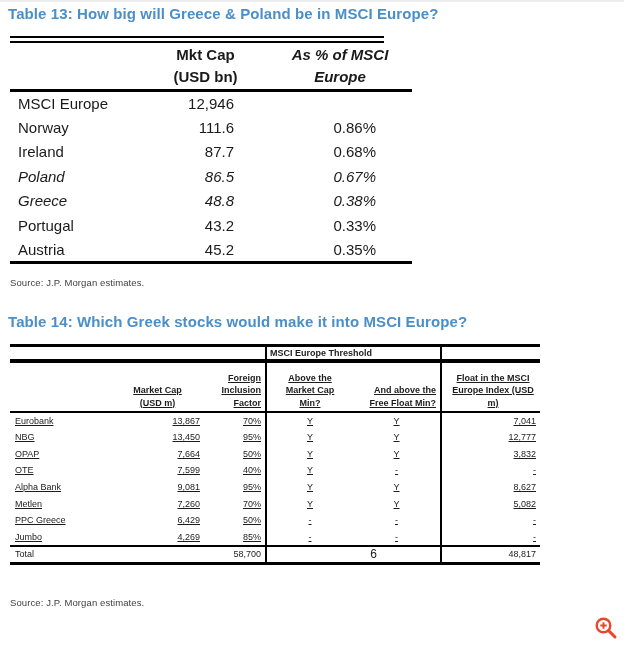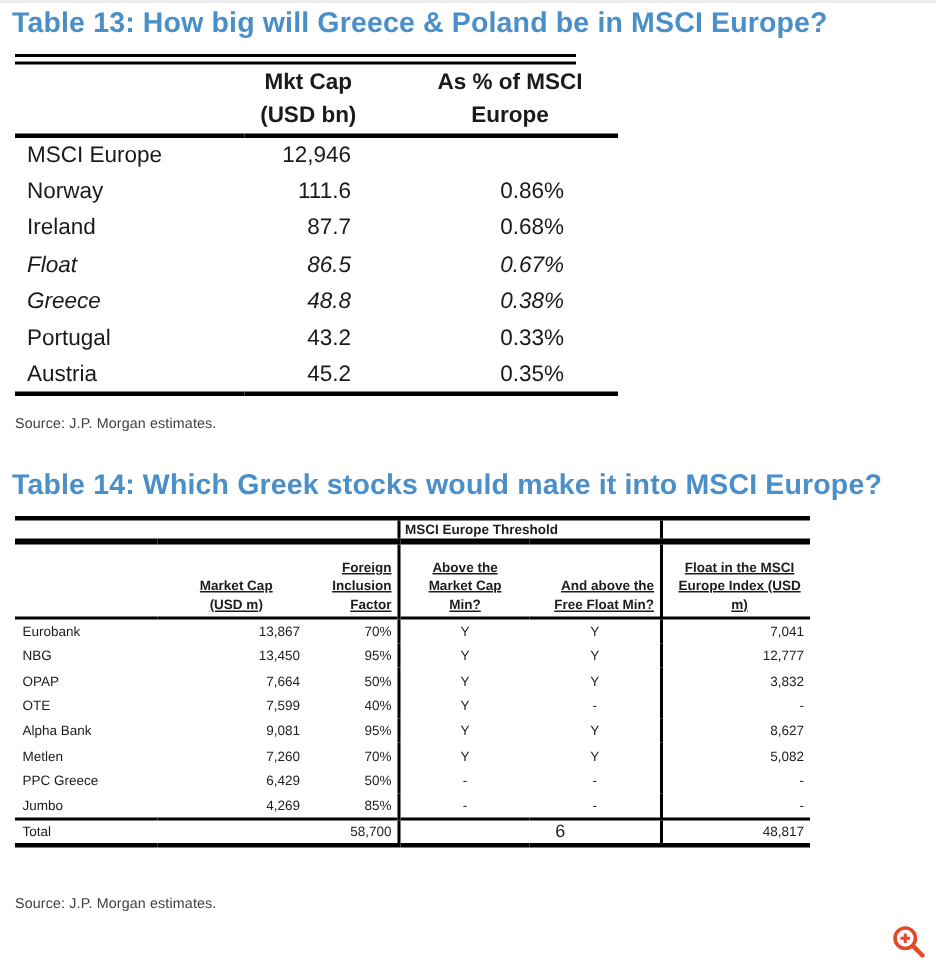--- a/index.html
+++ b/index.html
@@ -3,37 +3,37 @@
 <meta charset="utf-8">
 <style>
   html,body{margin:0;padding:0;}
   body{
     width:624px;height:646px;background:#ffffff;position:relative;
     font-family:"Liberation Sans",sans-serif;color:#111;overflow:hidden;
   }
   .top-strip{position:absolute;left:0;top:0;width:624px;height:2px;background:#ececec;}
   .tbl-title{
     position:absolute;left:8px;color:#4a8fc7;font-weight:bold;
-    font-size:19px;letter-spacing:0.1px;white-space:nowrap;
+    font-size:15px;letter-spacing:0.1px;white-space:nowrap;
   }
   #title13{top:5px;}
   #title14{top:313px;}
 
   
   #t13-block{position:absolute;left:10px;top:36px;width:374px;}
   .rule-double{border-top:2px solid #000;border-bottom:2px solid #000;height:3px;}
   table{border-collapse:collapse;table-layout:fixed;}
   .t13{width:374px;font-size:15px;color:#1a1a1a;}
   .t13 th,.t13 td{padding:0;vertical-align:middle;font-weight:normal;}
   .t13 .c1{width:145px;text-align:left;padding-left:8px;}
   .t13 .c2{width:85px;}
   .t13 .c3{width:144px;}
   .t13 thead th{font-weight:bold;height:46px;vertical-align:middle;line-height:22px;}
   .t13 thead .c2{text-align:center;}
-  .t13 thead .c3{text-align:center;padding-left:20px;}
+  .t13 thead .c3{text-align:center;padding-left:20px;font-style:italic;}
   .t13 thead tr{border-bottom:3px solid #000;}
   .t13 tbody tr{height:24.5px;}
   .t13 tbody .c2{text-align:right;padding-right:14px;}
   .t13 tbody .c3{text-align:right;padding-right:36px;}
   .t13 tbody{border-bottom:3px solid #000;}
   .r-bold{font-weight:bold;}
   .r-italic{font-style:italic;}
   .r-bolditalic{font-weight:bold;font-style:italic;}
 
   .source-note{
@@ -54,21 +54,21 @@
   .t14 .w6{width:99px;}
   .t14 .vl{border-left:2px solid #000;}
   .t14 tr.group-row{height:14px;}
   .t14 tr.group-row td{border-bottom:4px solid #000000;}
   .t14 .group-label{font-weight:bold;text-align:left;padding-left:3px;}
   .t14 tr.head-row th{font-weight:bold;height:46px;vertical-align:bottom;line-height:12.5px;padding-bottom:2px;text-decoration:underline;}
   .t14 tr.head-row{border-bottom:2px solid #000;}
   .t14 .h-c{text-align:center;}
   .t14 .h-r{text-align:right;padding-right:4px;}
   .t14 .h-l{text-align:center;padding-left:4px;}
-  .t14 tbody.data tr{height:16.7px;}
+  .t14 tbody.data tr{height:16.7px;text-decoration:underline;}
   .t14 .name{text-align:left;padding-left:5px;}
   .t14 .num{text-align:right;padding-right:10px;}
   .t14 .pct{text-align:right;padding-right:4px;}
   .t14 .yn{text-align:center;}
   .t14 .flt{text-align:right;padding-right:4px;}
   .t14 tr.total-row{height:18px;font-weight:bold;}
   .t14 tr.total-row td{border-top:2px solid #000;border-bottom:3px solid #000;}
   .t14 .total-six{text-align:center;padding-left:40px;font-size:12px;}
 
   
@@ -107,21 +107,21 @@
         <td class="c1">Norway</td>
         <td class="c2">111.6</td>
         <td class="c3">0.86%</td>
       </tr>
       <tr>
         <td class="c1">Ireland</td>
         <td class="c2">87.7</td>
         <td class="c3">0.68%</td>
       </tr>
       <tr class="r-italic">
-        <td class="c1">Float</td>
+        <td class="c1">Poland</td>
         <td class="c2">86.5</td>
         <td class="c3">0.67%</td>
       </tr>
       <tr class="r-bolditalic">
         <td class="c1">Greece</td>
         <td class="c2">48.8</td>
         <td class="c3">0.38%</td>
       </tr>
       <tr>
         <td class="c1">Portugal</td>

